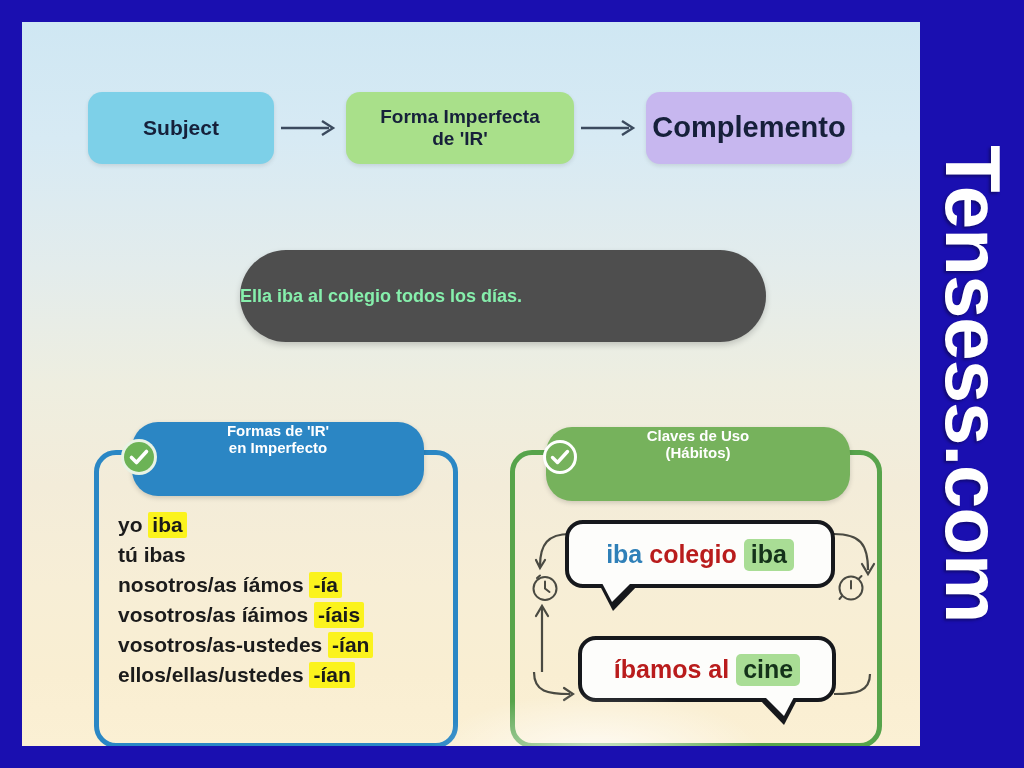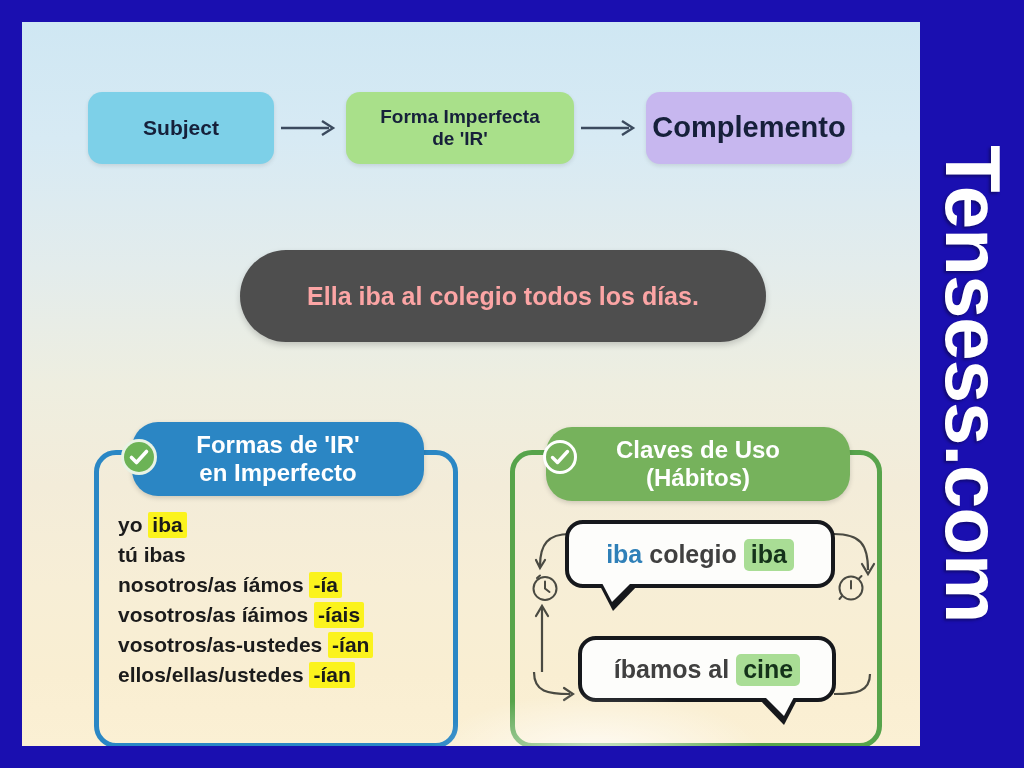--- a/index.html
+++ b/index.html
@@ -57,36 +57,36 @@
   .chip-subject { width: 186px; height: 72px; background: #7dd0e8; font-size: 21px; }
   .chip-forma   { width: 228px; height: 72px; background: #a9e08a; font-size: 19px; padding: 16px 8px; }
   .chip-comp    { width: 206px; height: 72px; background: #c7b7ef; font-size: 29px; }
   .arrow { width: 72px; display: flex; align-items: center; justify-content: center; }
   .arrow svg { display: block; }
 
   
   .sentence {
     position: absolute; left: 218px; top: 228px; width: 526px; height: 92px;
     background: #4e4e4e; border-radius: 46px;
-    display: flex; align-items: center; justify-content: center;
-    color: #fca5a5; font-size: 25px; font-weight: 700;
+    display: flex; align-items: center; justify-content: flex-start;
+    color: #86efac; font-size: 18px; font-weight: 700;
     box-shadow: 0 3px 6px rgba(0,0,0,.18);
   }
 
   
   .card {
     position: absolute; border-radius: 22px; border: 5px solid; background: transparent;
   }
   .card-left  { left: 72px;  top: 428px; width: 364px; height: 298px; border-color: #2a87c5; }
   .card-right { left: 488px; top: 428px; width: 372px; height: 298px; border-color: #57a44b; }
 
   .pill {
-    position: absolute; border-radius: 26px; display: flex; align-items: center;
+    position: absolute; border-radius: 26px; display: flex; align-items: flex-start;
     justify-content: center; text-align: center; color: #ffffff;
-    font-weight: 700; font-size: 24px; line-height: 1.16;
+    font-weight: 700; font-size: 15px; line-height: 1.16;
     box-shadow: 0 2px 5px rgba(0,0,0,.16);
   }
   .pill-left  { left: 110px; top: 400px; width: 292px; height: 74px; background: #2b86c4; }
   .pill-right { left: 524px; top: 405px; width: 304px; height: 74px; background: #76b25c; }
 
   .badge { position: absolute; width: 40px; height: 40px; border-radius: 50%; }
   .badge svg { display: block; }
   .badge-left  { left: 97px;  top: 415px; }
   .badge-right { left: 518px; top: 415px; }
 
@@ -121,21 +121,21 @@
     right: 34px; bottom: -27px;
     border-left: 26px solid transparent; border-right: 14px solid transparent;
     border-top: 27px solid #16181c;
   }
   .bubble-2 .tail-in {
     position: absolute; right: 38px; bottom: -18px; width: 0; height: 0;
     border-left: 19px solid transparent; border-right: 10px solid transparent;
     border-top: 19px solid #fdfdfb;
   }
   .w-blue  { color: #2f80b8; }
-  .w-dark  { color: #404040; text-align: right; }
+  .w-dark  { color: #b91c1c; text-align: right; }
   .hl-g    { background: #a9dd95; color: #14321a; padding: 1px 7px 3px; border-radius: 5px; }
 
   
   .clock { position: absolute; }
   .clock-left  { left: 506px; top: 548px; }
   .clock-right { left: 812px; top: 548px; }
   .loop { position: absolute; pointer-events: none; }
   .loop-left  { left: 496px; top: 500px; }
   .loop-right { left: 804px; top: 500px; }
 </style>

